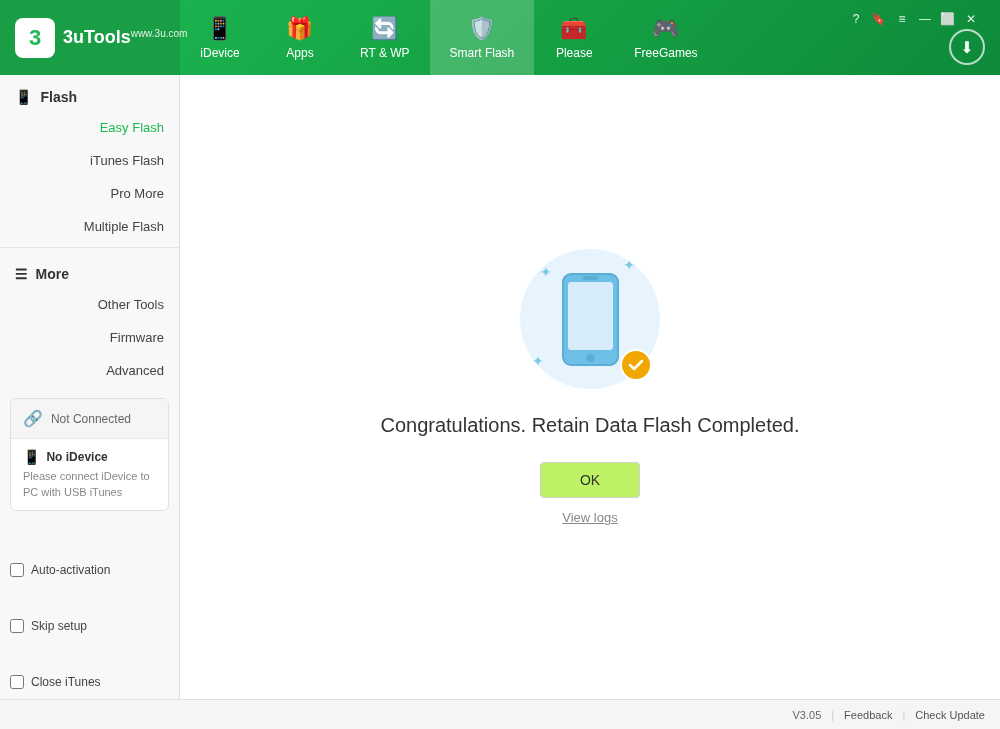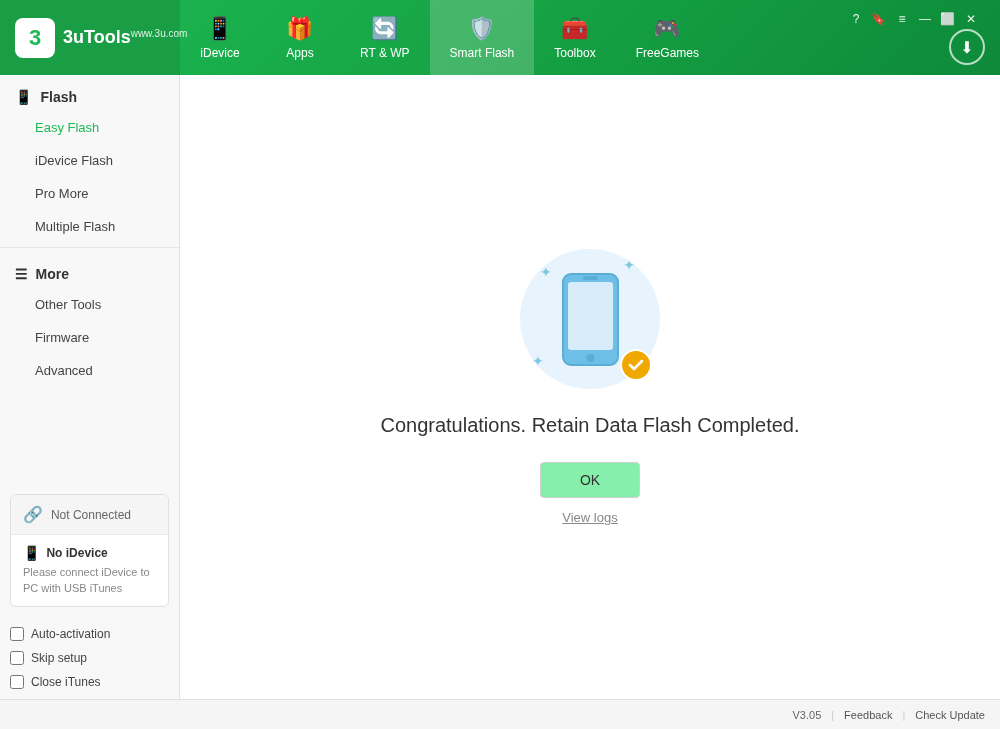--- a/index.html
+++ b/index.html
@@ -157,20 +157,21 @@
     .sidebar-icon {
       font-size: 16px;
       color: #555;
     }
 
     .sidebar-item {
       padding: 9px 15px 9px 35px;
       font-size: 13px;
       color: #444;
       cursor: pointer;
+      text-align: right;
     }
 
     .sidebar-item.active {
       color: #1db954;
       font-weight: 500;
     }
 
     .sidebar-divider {
       height: 1px;
       background: #e5e5e5;
@@ -228,20 +229,21 @@
     }
 
     .checkbox-item {
       display: flex;
       align-items: flex-start;
       gap: 7px;
       padding: 5px 0;
       font-size: 12px;
       color: #444;
       cursor: pointer;
+      margin-top: 32px;
     }
 
     .checkbox-item input[type="checkbox"] {
       width: 14px;
       height: 14px;
     }
 
     
     .content-area {
       flex: 1;
@@ -306,21 +308,21 @@
       font-weight: 400;
       margin-bottom: 25px;
       text-align: right;
     }
 
     .ok-button {
       width: 100px;
       height: 36px;
       border: 1px solid #d0d0d0;
       border-radius: 4px;
-      background: #86efac;
+      background: #bef264;
       font-size: 14px;
       color: #333;
       cursor: pointer;
       margin-bottom: 12px;
     }
 
     .view-logs-link {
       font-size: 13px;
       color: #888;
       cursor: pointer;
@@ -376,21 +378,21 @@
     <div class="nav-item">
       <span class="nav-icon">🔄</span>
       <span>RT &amp; WP</span>
     </div>
     <div class="nav-item active">
       <span class="nav-icon">🛡️</span>
       <span>Smart Flash</span>
     </div>
     <div class="nav-item">
       <span class="nav-icon">🧰</span>
-      <span>Toolbox</span>
+      <span>Please</span>
     </div>
     <div class="nav-item">
       <span class="nav-icon">🎮</span>
       <span>FreeGames</span>
     </div>
   </div>
 
   <div class="window-controls">
     <div class="win-ctrl">?</div>
     <div class="win-ctrl">🔖</div>
@@ -411,21 +413,21 @@
 
     <div class="sidebar-section-header">
       <span class="sidebar-icon">📱</span>
       <span>Flash</span>
     </div>
 
     <div class="sidebar-item active">
       <span>Easy Flash</span>
     </div>
     <div class="sidebar-item">
-      <span>iDevice Flash</span>
+      <span>iTunes Flash</span>
     </div>
     <div class="sidebar-item">
       <span>Pro More</span>
     </div>
     <div class="sidebar-item">
       <span>Multiple Flash</span>
     </div>
 
     <div class="sidebar-divider"></div>
 

